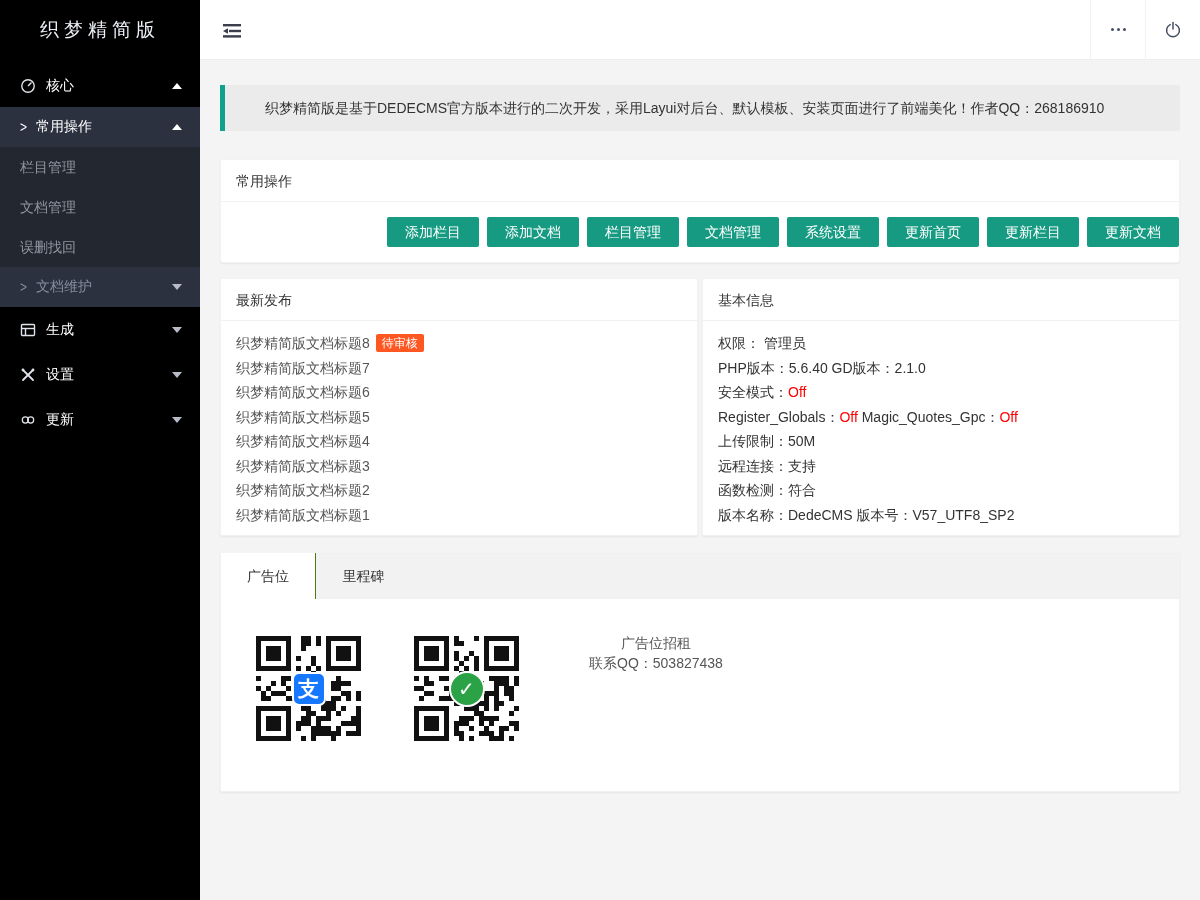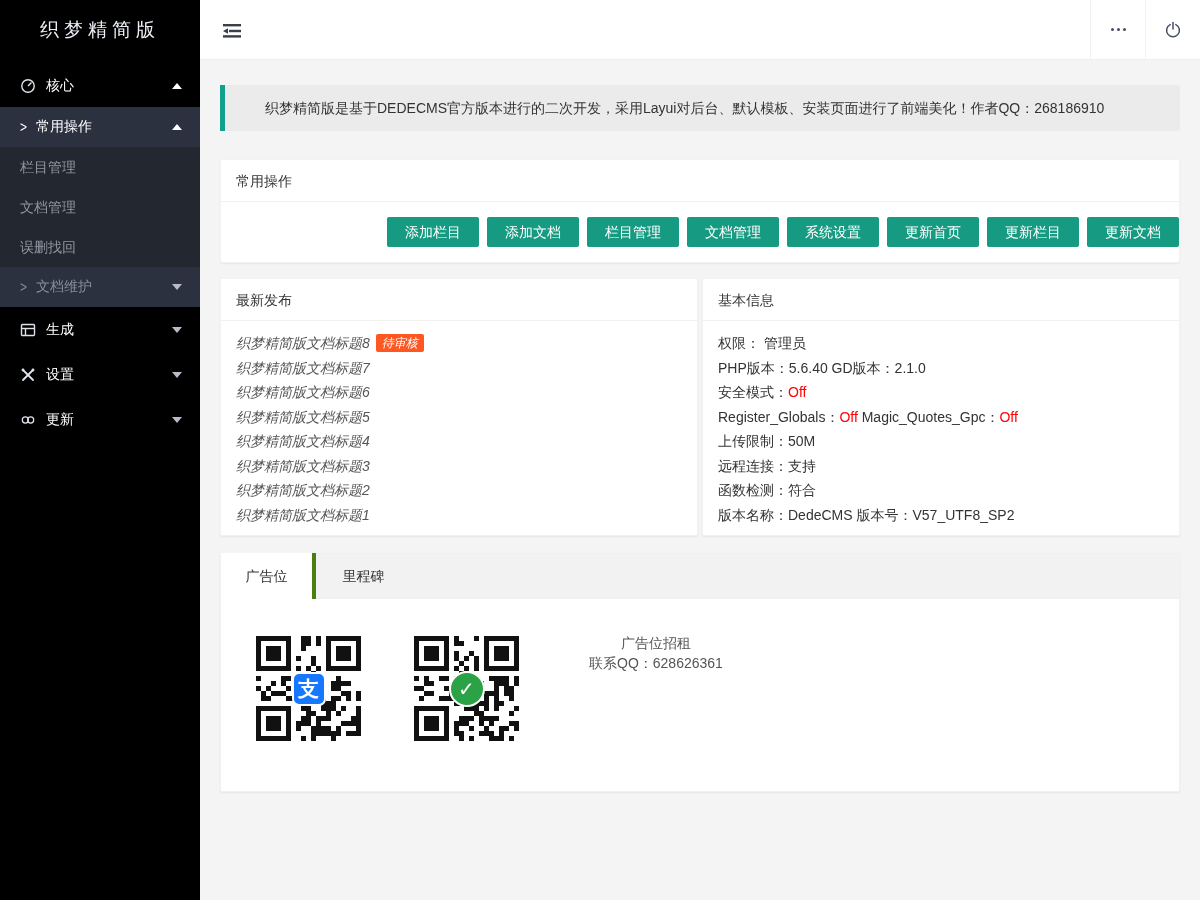--- a/index.html
+++ b/index.html
@@ -73,37 +73,37 @@
   .quick-card { margin-bottom:15px; }
   .quick-body { height:60px; display:flex; align-items:center; justify-content:flex-end; gap:8px; }
   .btn {
     height:30px; line-height:30px; padding:0 18px; background:#169B82; color:#fff;
     border:none; border-radius:2px; font-size:14px; cursor:pointer; white-space:nowrap;
     font-family:inherit;
   }
 
   .two-col { display:flex; gap:4px; margin-bottom:17px; }
   .two-col .card { flex:1; height:258px; }
-  .list-body { padding:10px 15px;font-style:italic; }
+  .list-body { padding:10px 15px; }
   .list-item { line-height:24.5px; color:#555; cursor:pointer; white-space:nowrap; }
   .badge {
     display:inline-block; background:#FF5722; color:#fff; font-size:12px;
     line-height:18px; padding:0 6px; border-radius:2px; margin-left:6px; vertical-align:1px;
   }
   .info-body { padding:10px 15px; }
   .info-line { line-height:24.5px; color:#333; white-space:nowrap; }
   .red { color:#FF0000; }
 
   
   .tab-card { background:#fff; box-shadow:0 1px 2px rgba(0,0,0,.06); border:1px solid #f0f0f1; border-radius:2px; }
   .tab-bar { background:#f2f2f2; height:45px; display:flex; border-bottom:1px solid #f0f0f0; }
   .tab {
     width:95px; height:45px; line-height:45px; text-align:center; color:#333; cursor:pointer;
   }
-  .tab.active { background:#fff; margin-top:-1px; height:46px; line-height:46px; border-right:4px solid #4d7c0f; }
+  .tab.active { background:#fff; margin-top:-1px; height:46px; line-height:46px; border-right:1px solid #4d7c0f; }
   .tab-body { height:192px; padding:32px 0 0 30px; display:flex; align-items:flex-start; background:#fff; }
   .qr { position:relative; width:115px; height:115px; margin-right:43px; background:#fff; }
   .qr svg { display:block; }
   .qr-logo {
     position:absolute; left:50%; top:50%; transform:translate(-50%,-50%);
     display:flex; align-items:center; justify-content:center; color:#fff; font-weight:bold;
   }
   .qr-logo.rounded-square { width:34px; height:34px; border-radius:7px; background:#1677FF; font-size:21px; border:2px solid #fff; }
   .qr-logo.circle { width:36px; height:36px; border-radius:50%; background:#2BA245; font-size:20px; border:2px solid #fff; }
   .ad-caption { margin-left:22px; text-align:center; color:#555; line-height:20px; padding-top:2px; }
@@ -687,19 +687,19 @@
               <rect x="60" y="105" width="5" height="5"></rect>
               <rect x="80" y="105" width="5" height="5"></rect>
               <rect x="85" y="105" width="5" height="5"></rect>
               <rect x="90" y="105" width="5" height="5"></rect>
               <rect x="100" y="105" width="5" height="5"></rect>
             </svg>
           <div class="qr-logo circle">✓</div>
         </div>
         <div class="ad-caption">
           <div>广告位招租</div>
-          <div>联系QQ：628626361</div>
+          <div>联系QQ：503827438</div>
         </div>
       </div>
     </div>
 
   </div>
 </div>
 
 </body></html>

